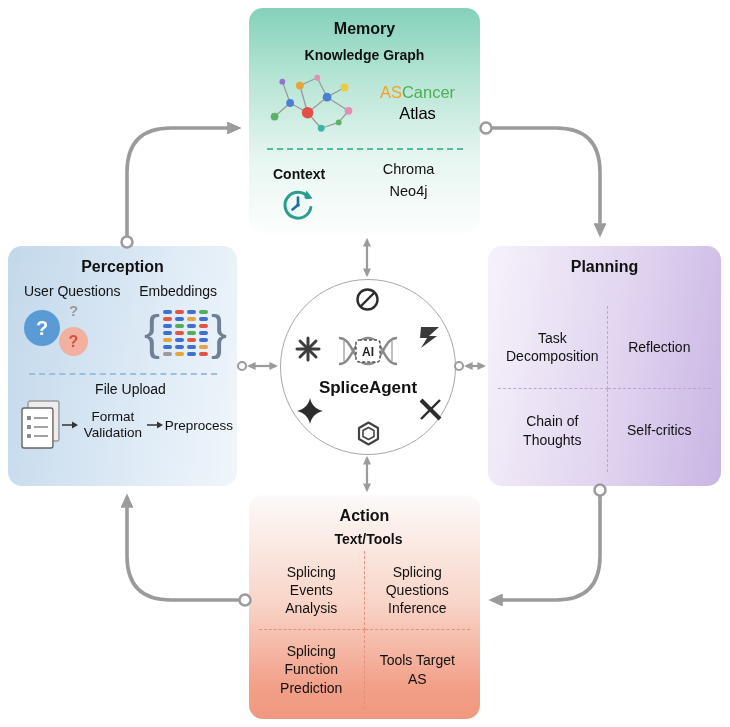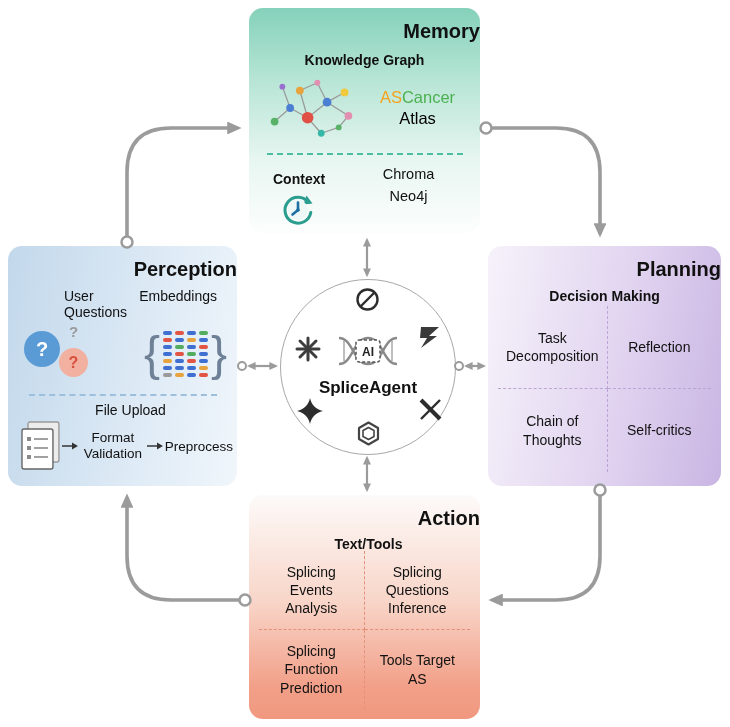--- a/index.html
+++ b/index.html
@@ -1,41 +1,41 @@
 <!DOCTYPE html>
 <html><head>
 <meta charset="utf-8">
 <style>
   html,body { margin:0; padding:0; background:#fff; }
   body { width:730px; height:727px; overflow:hidden;
          font-family:"Liberation Sans", sans-serif; color:#111; }
   .canvas { position:relative; width:730px; height:727px; background:#fff; }
 
   .box { position:absolute; border-radius:14px; }
-  .box h2 { margin:12px 0 0 0; text-align:right; font-size:20px; font-weight:bold; }
+  .box h2 { margin:12px 0 0 0; text-align:center; font-size:16px; font-weight:bold; }
   .sub { text-align:center; font-size:14px; font-weight:bold; }
 
   
   .memory { left:249px; top:8px; width:231px; height:225px;
     background:linear-gradient(180deg,#85d1ba 0%,#b7e5d5 32%,#e8f6f1 68%,#fcfefd 100%); }
   .memory .sub { margin-top:9px; }
   .mem-row { display:flex; align-items:center; margin-top:2px; padding:0 8px 0 12px; height:76px; }
   .brand { flex:1; text-align:center; font-weight:normal; font-size:16.5px; line-height:1.25; }
   .b-as { color:#f5a31f; } .b-cancer { color:#4cb050; } .b-atlas { color:#000; }
   .mem-div { width:196px; margin:7px auto 0; border-top:2px dashed #4fbda0; }
   .mem-row2 { display:flex; margin-top:7px; padding-left:24px; }
   .ctx { width:78px; display:flex; flex-direction:column; align-items:flex-start; }
   .ctx .sub { text-align:left; }
   .ctx svg { margin:6px 0 0 8px; }
   .dbs { flex:1; text-align:center; font-size:14.5px; line-height:1.5; margin-top:2px; padding-right:14px; }
 
   
   .perception { left:8px; top:246px; width:229px; height:240px;
     background:linear-gradient(100deg,#c2d8eb 0%,#dcE9f5 55%,#f0f6fb 100%); }
-  .p-labels { display:flex; justify-content:flex-start; padding:7px 20px 0 16px; font-size:14px;margin-left:40px; }
+  .p-labels { display:flex; justify-content:space-between; padding:7px 20px 0 16px; font-size:14px; }
   .p-icons { display:flex; align-items:center; justify-content:space-between; margin-top:3px; padding:0 10px 0 14px; height:62px; }
   .bubbles { position:relative; width:80px; height:58px; }
   .bub1 { position:absolute; left:2px; top:6px; width:36px; height:36px; border-radius:50%;
     background:#5b9bd5; color:#fff; font-weight:bold; font-size:20px;
     display:flex; align-items:center; justify-content:center; }
   .bub2 { position:absolute; left:37px; top:23px; width:29px; height:29px; border-radius:50%;
     background:#f2b0a0; color:#d94f3d; font-weight:bold; font-size:16px;
     display:flex; align-items:center; justify-content:center; }
   .qg { position:absolute; left:47px; top:-2px; color:#9a9a9a; font-weight:bold; font-size:15px; }
   .embed { display:flex; align-items:center; }
@@ -219,21 +219,20 @@
       <svg width="17" height="10" viewBox="0 0 17 10">
         <line x1="0" y1="5" x2="13" y2="5" stroke="#333" stroke-width="1.5"></line>
         <path d="M16,5 L10,1.5 L10,8.5 Z" fill="#333"></path>
       </svg>
       <div class="pre">Preprocess</div>
     </div>
   </section>
 
   <section class="box planning">
     <h2>Planning</h2>
-    <div class="sub">Decision Making</div>
     <div class="grid">
       <div class="cell">Task Decomposition</div>
       <div class="cell">Reflection</div>
       <div class="cell">Chain of Thoughts</div>
       <div class="cell">Self-critics</div>
     </div>
   </section>
 
   <section class="box action">
     <h2>Action</h2>

